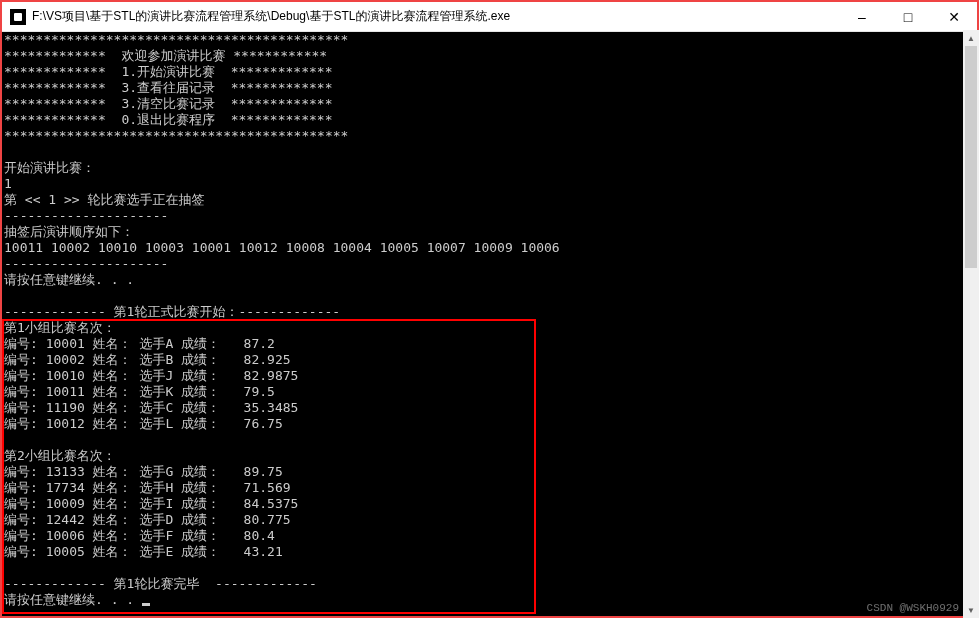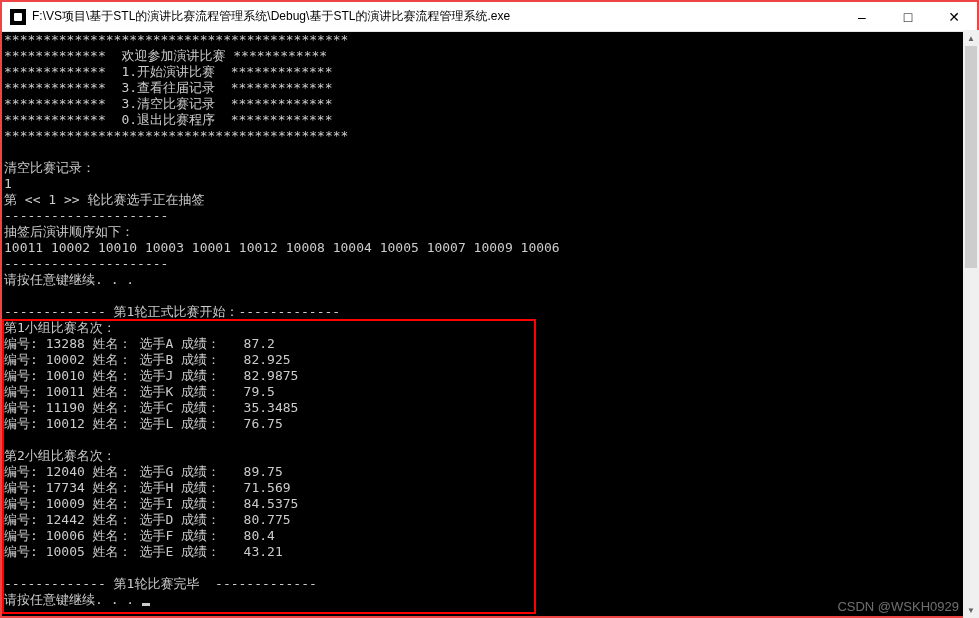--- a/index.html
+++ b/index.html
@@ -115,22 +115,22 @@
       font-size: 8px;
       color: #606060;
     }
     .scrollbar-arrow.up { top: 0; }
     .scrollbar-arrow.down { bottom: 0; }
     .watermark {
       position: absolute;
       bottom: 4px;
       right: 20px;
       color: rgba(200,200,200,0.55);
-      font-size: 13px;
-      font-family: Liberation Sans, sans-serif;
+      font-size: 11px;
+      font-family: Liberation Mono, monospace;
     }
     .cursor {
       display: inline-block;
       width: 8px;
       height: 3px;
       background: #ccc;
       vertical-align: bottom;
       margin-bottom: 2px;
     }
   </style>
@@ -149,40 +149,40 @@
   </div>
 
   <div class="console"><span>********************************************</span>
 <span>*************  欢迎参加演讲比赛 ************</span>
 <span>*************  1.开始演讲比赛  *************</span>
 <span>*************  3.查看往届记录  *************</span>
 <span>*************  3.清空比赛记录  *************</span>
 <span>*************  0.退出比赛程序  *************</span>
 <span>********************************************</span>
 
-<span>清空比赛记录：</span>
+<span>开始演讲比赛：</span>
 <span>1</span>
 <span>第 &lt;&lt; 1 &gt;&gt; 轮比赛选手正在抽签</span>
 <span>---------------------</span>
 <span>抽签后演讲顺序如下：</span>
 <span>10011 10002 10010 10003 10001 10012 10008 10004 10005 10007 10009 10006</span>
 <span>---------------------</span>
 <span>请按任意键继续. . .</span>
 
 <span>------------- 第1轮正式比赛开始：------------- </span>
 <span>第1小组比赛名次：</span>
-<span><span>编号: </span><span>13288</span><span> 姓名： </span><span>选手A</span><span> 成绩： </span>  <span>87.2</span></span>
+<span><span>编号: </span><span>10001</span><span> 姓名： </span><span>选手A</span><span> 成绩： </span>  <span>87.2</span></span>
 <span><span>编号: </span><span>10002</span><span> 姓名： </span><span>选手B</span><span> 成绩： </span>  <span>82.925</span></span>
 <span><span>编号: </span><span>10010</span><span> 姓名： </span><span>选手J</span><span> 成绩： </span>  <span>82.9875</span></span>
 <span><span>编号: </span><span>10011</span><span> 姓名： </span><span>选手K</span><span> 成绩： </span>  <span>79.5</span></span>
 <span><span>编号: </span><span>11190</span><span> 姓名： </span><span>选手C</span><span> 成绩： </span>  <span>35.3485</span></span>
 <span><span>编号: </span><span>10012</span><span> 姓名： </span><span>选手L</span><span> 成绩： </span>  <span>76.75</span></span>
 
 <span>第2小组比赛名次：</span>
-<span><span>编号: </span><span>12040</span><span> 姓名： </span><span>选手G</span><span> 成绩： </span>  <span>89.75</span></span>
+<span><span>编号: </span><span>13133</span><span> 姓名： </span><span>选手G</span><span> 成绩： </span>  <span>89.75</span></span>
 <span><span>编号: </span><span>17734</span><span> 姓名： </span><span>选手H</span><span> 成绩： </span>  <span>71.569</span></span>
 <span><span>编号: </span><span>10009</span><span> 姓名： </span><span>选手I</span><span> 成绩： </span>  <span>84.5375</span></span>
 <span><span>编号: </span><span>12442</span><span> 姓名： </span><span>选手D</span><span> 成绩： </span>  <span>80.775</span></span>
 <span><span>编号: </span><span>10006</span><span> 姓名： </span><span>选手F</span><span> 成绩： </span>  <span>80.4</span></span>
 <span><span>编号: </span><span>10005</span><span> 姓名： </span><span>选手E</span><span> 成绩： </span>  <span>43.21</span></span>
 
 <span>------------- 第1轮比赛完毕  ------------- </span>
 <span>请按任意键继续. . . </span><span class="cursor"></span>
     <div class="red-box"></div>
   </div>

